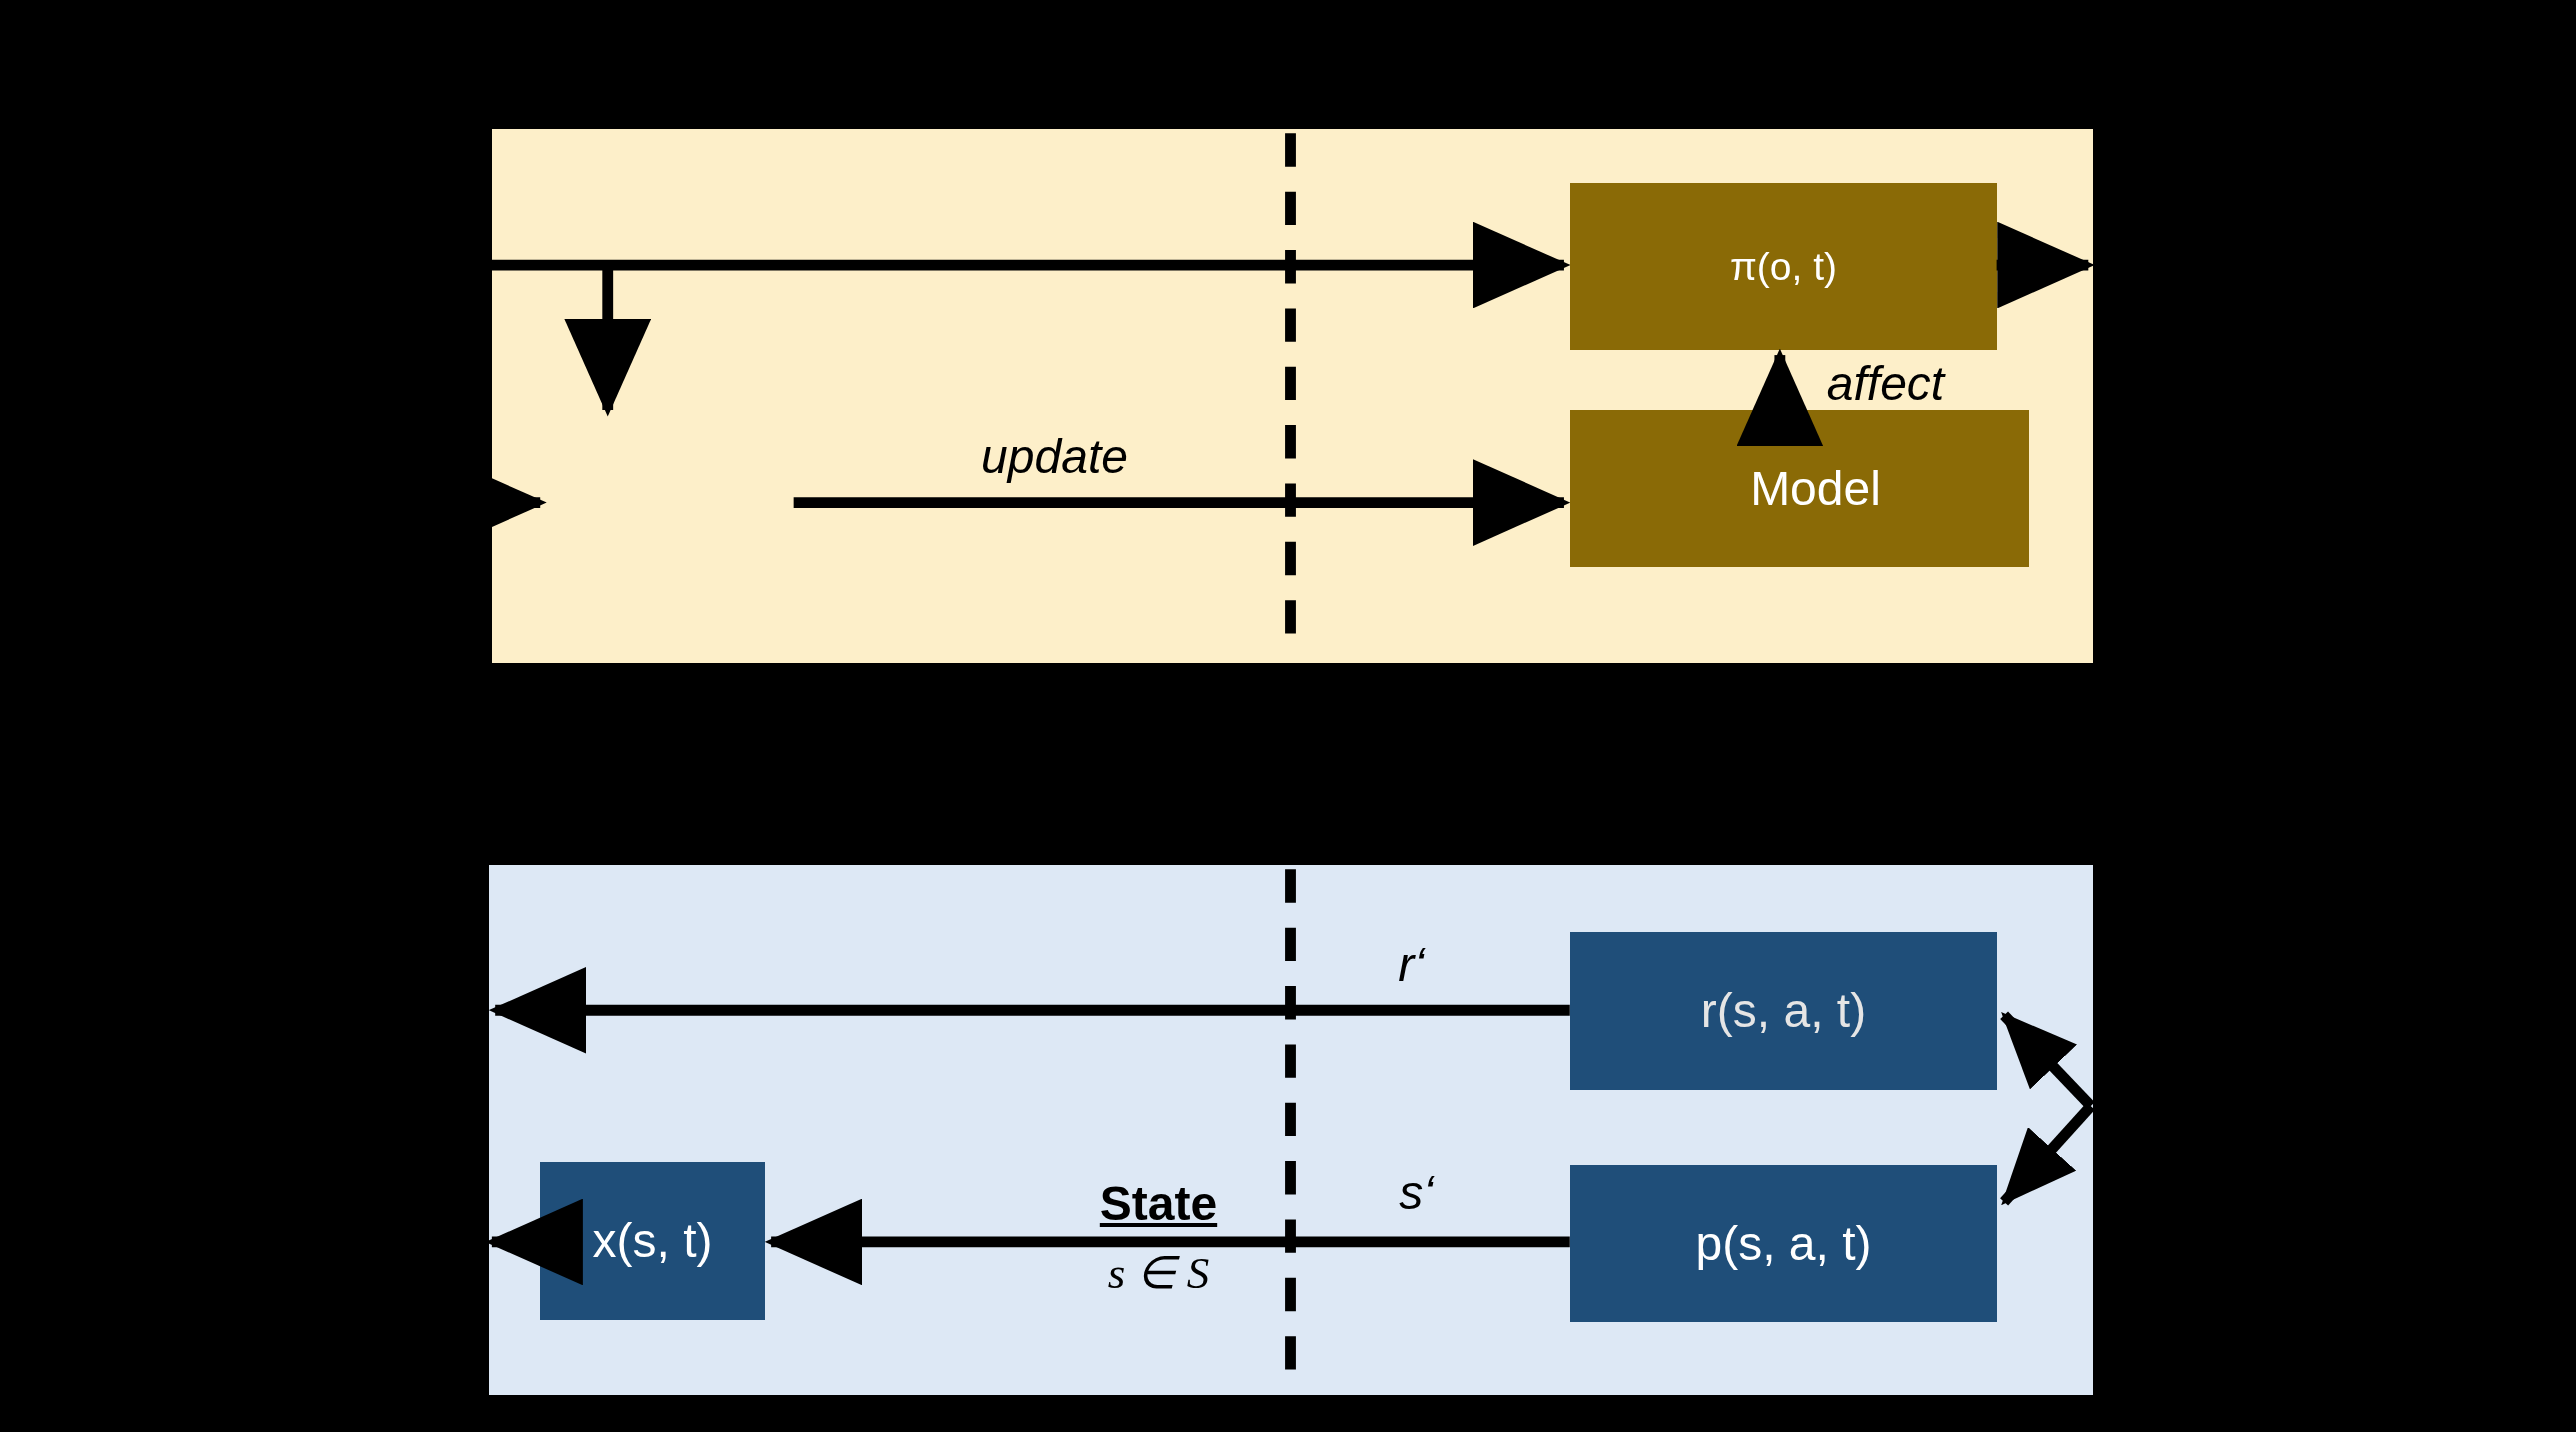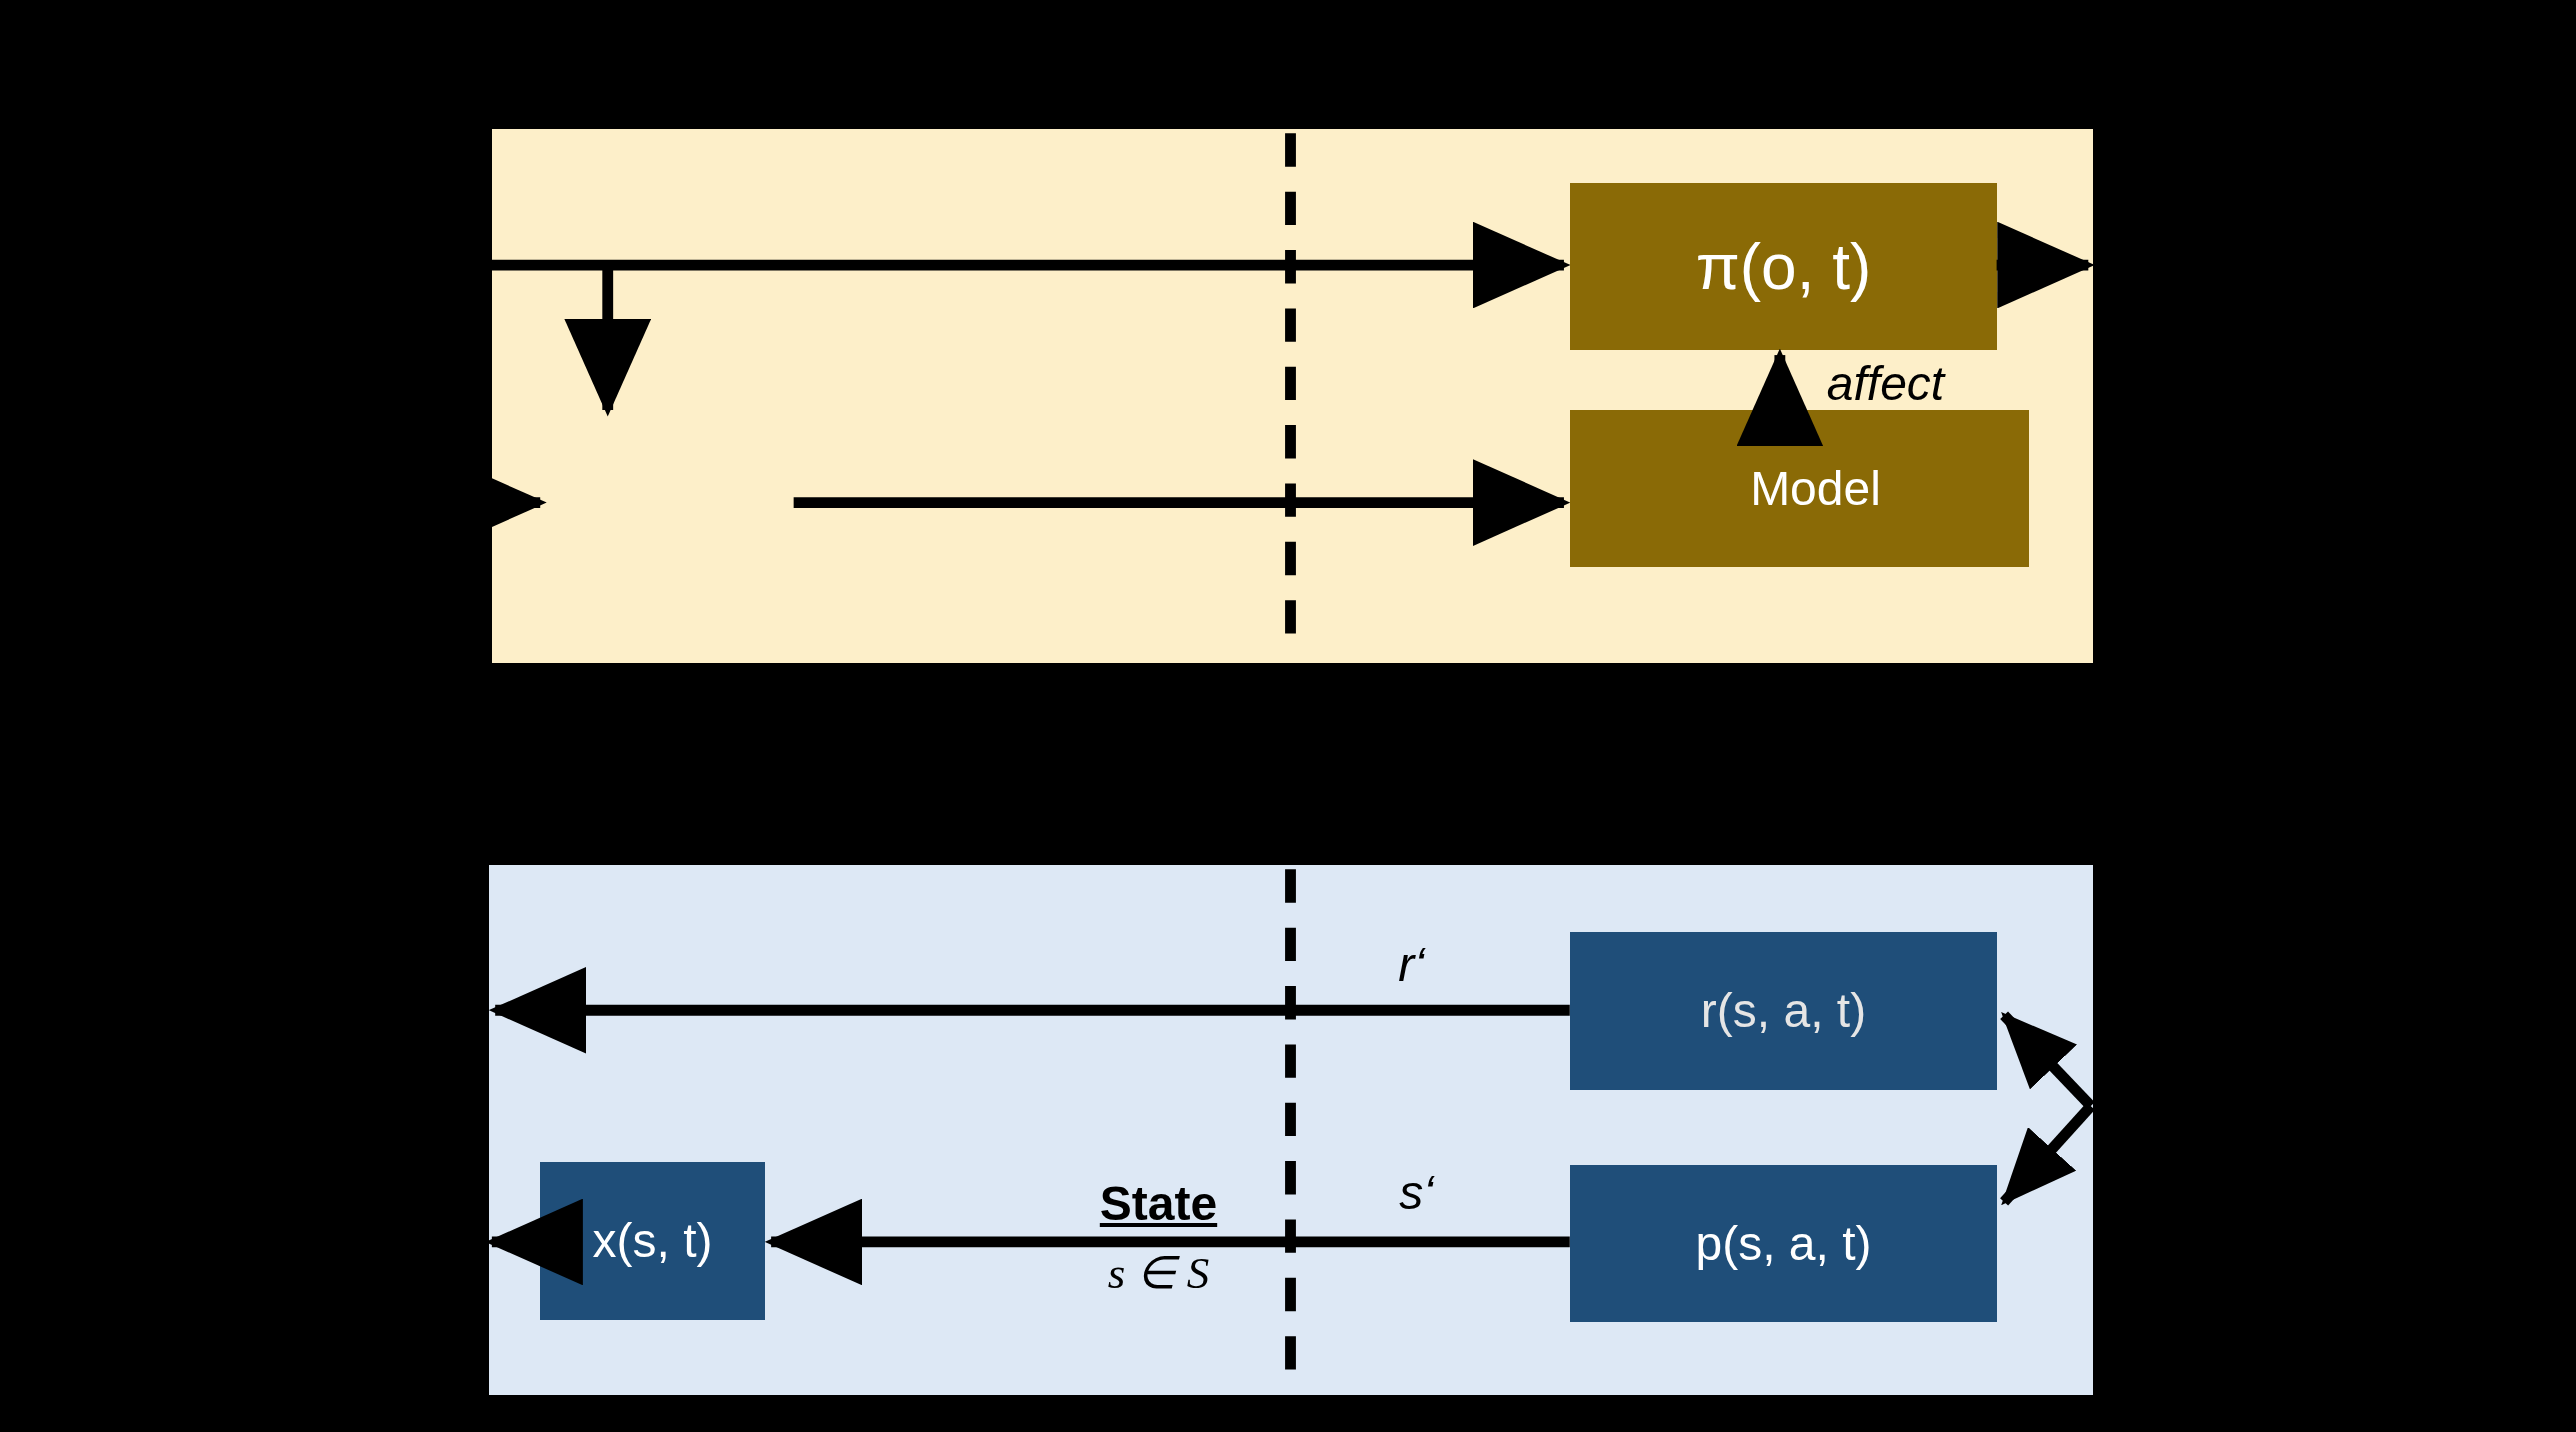--- a/index.html
+++ b/index.html
@@ -17,27 +17,28 @@
   .lbl-bold{font-weight:bold;font-family:"Liberation Sans",sans-serif;text-decoration:underline;}
   .lbl-serif-italic{font-style:italic;font-family:"Liberation Serif",serif;}
 </style>
 </head>
 <body>
 
 <div id="stage">
 
   <div class="panel" id="agent-panel" style="left: 492px; top: 129px; width: 1601px; height: 534px; background: rgb(253, 239, 201);"></div>
 
-  <div class="node" id="node-policy" style="left: 1570px; top: 183px; width: 427px; height: 167px; background: rgb(138, 106, 6); color: rgb(255, 255, 255); font-size: 64px;">
+  <div class="node" id="node-policy" style="left: 1570px; top: 183px; width: 427px; height: 167px; background: rgb(138, 106, 6); color: rgb(255, 255, 255); font-size: 39px;">
     <span>π(o, t)</span>
   </div>
   <div class="node" id="node-model" style="left: 1570px; top: 410px; width: 427px; height: 157px; background: rgb(138, 106, 6); color: rgb(255, 255, 255); font-size: 48px; padding-left: 32px;">
     <span>Model</span>
   </div>
 
+  <div class="edge-label lbl-italic" id="label-update" style="font-size: 48px; left: 888px; top: 423px; width: 333px; height: 67px;">update</div>
   <div class="edge-label lbl-italic" id="label-affect" style="font-size: 48px; left: 1719px; top: 350px; width: 333px; height: 67px;">affect</div>
 
   <div class="panel" id="environment-panel" style="left: 489px; top: 865px; width: 1604px; height: 530px; background: rgb(221, 232, 245);"></div>
 
   <div class="node" id="node-reward" style="left: 1570px; top: 932px; width: 427px; height: 158px; background: rgb(31, 78, 121); color: #e5e5e5; font-size: 48px;">
     <span>r(s, a, t)</span>
   </div>
   <div class="node" id="node-transition" style="left: 1570px; top: 1165px; width: 427px; height: 157px; background: rgb(31, 78, 121); color: rgb(255, 255, 255); font-size: 48px;">
     <span>p(s, a, t)</span>
   </div>

